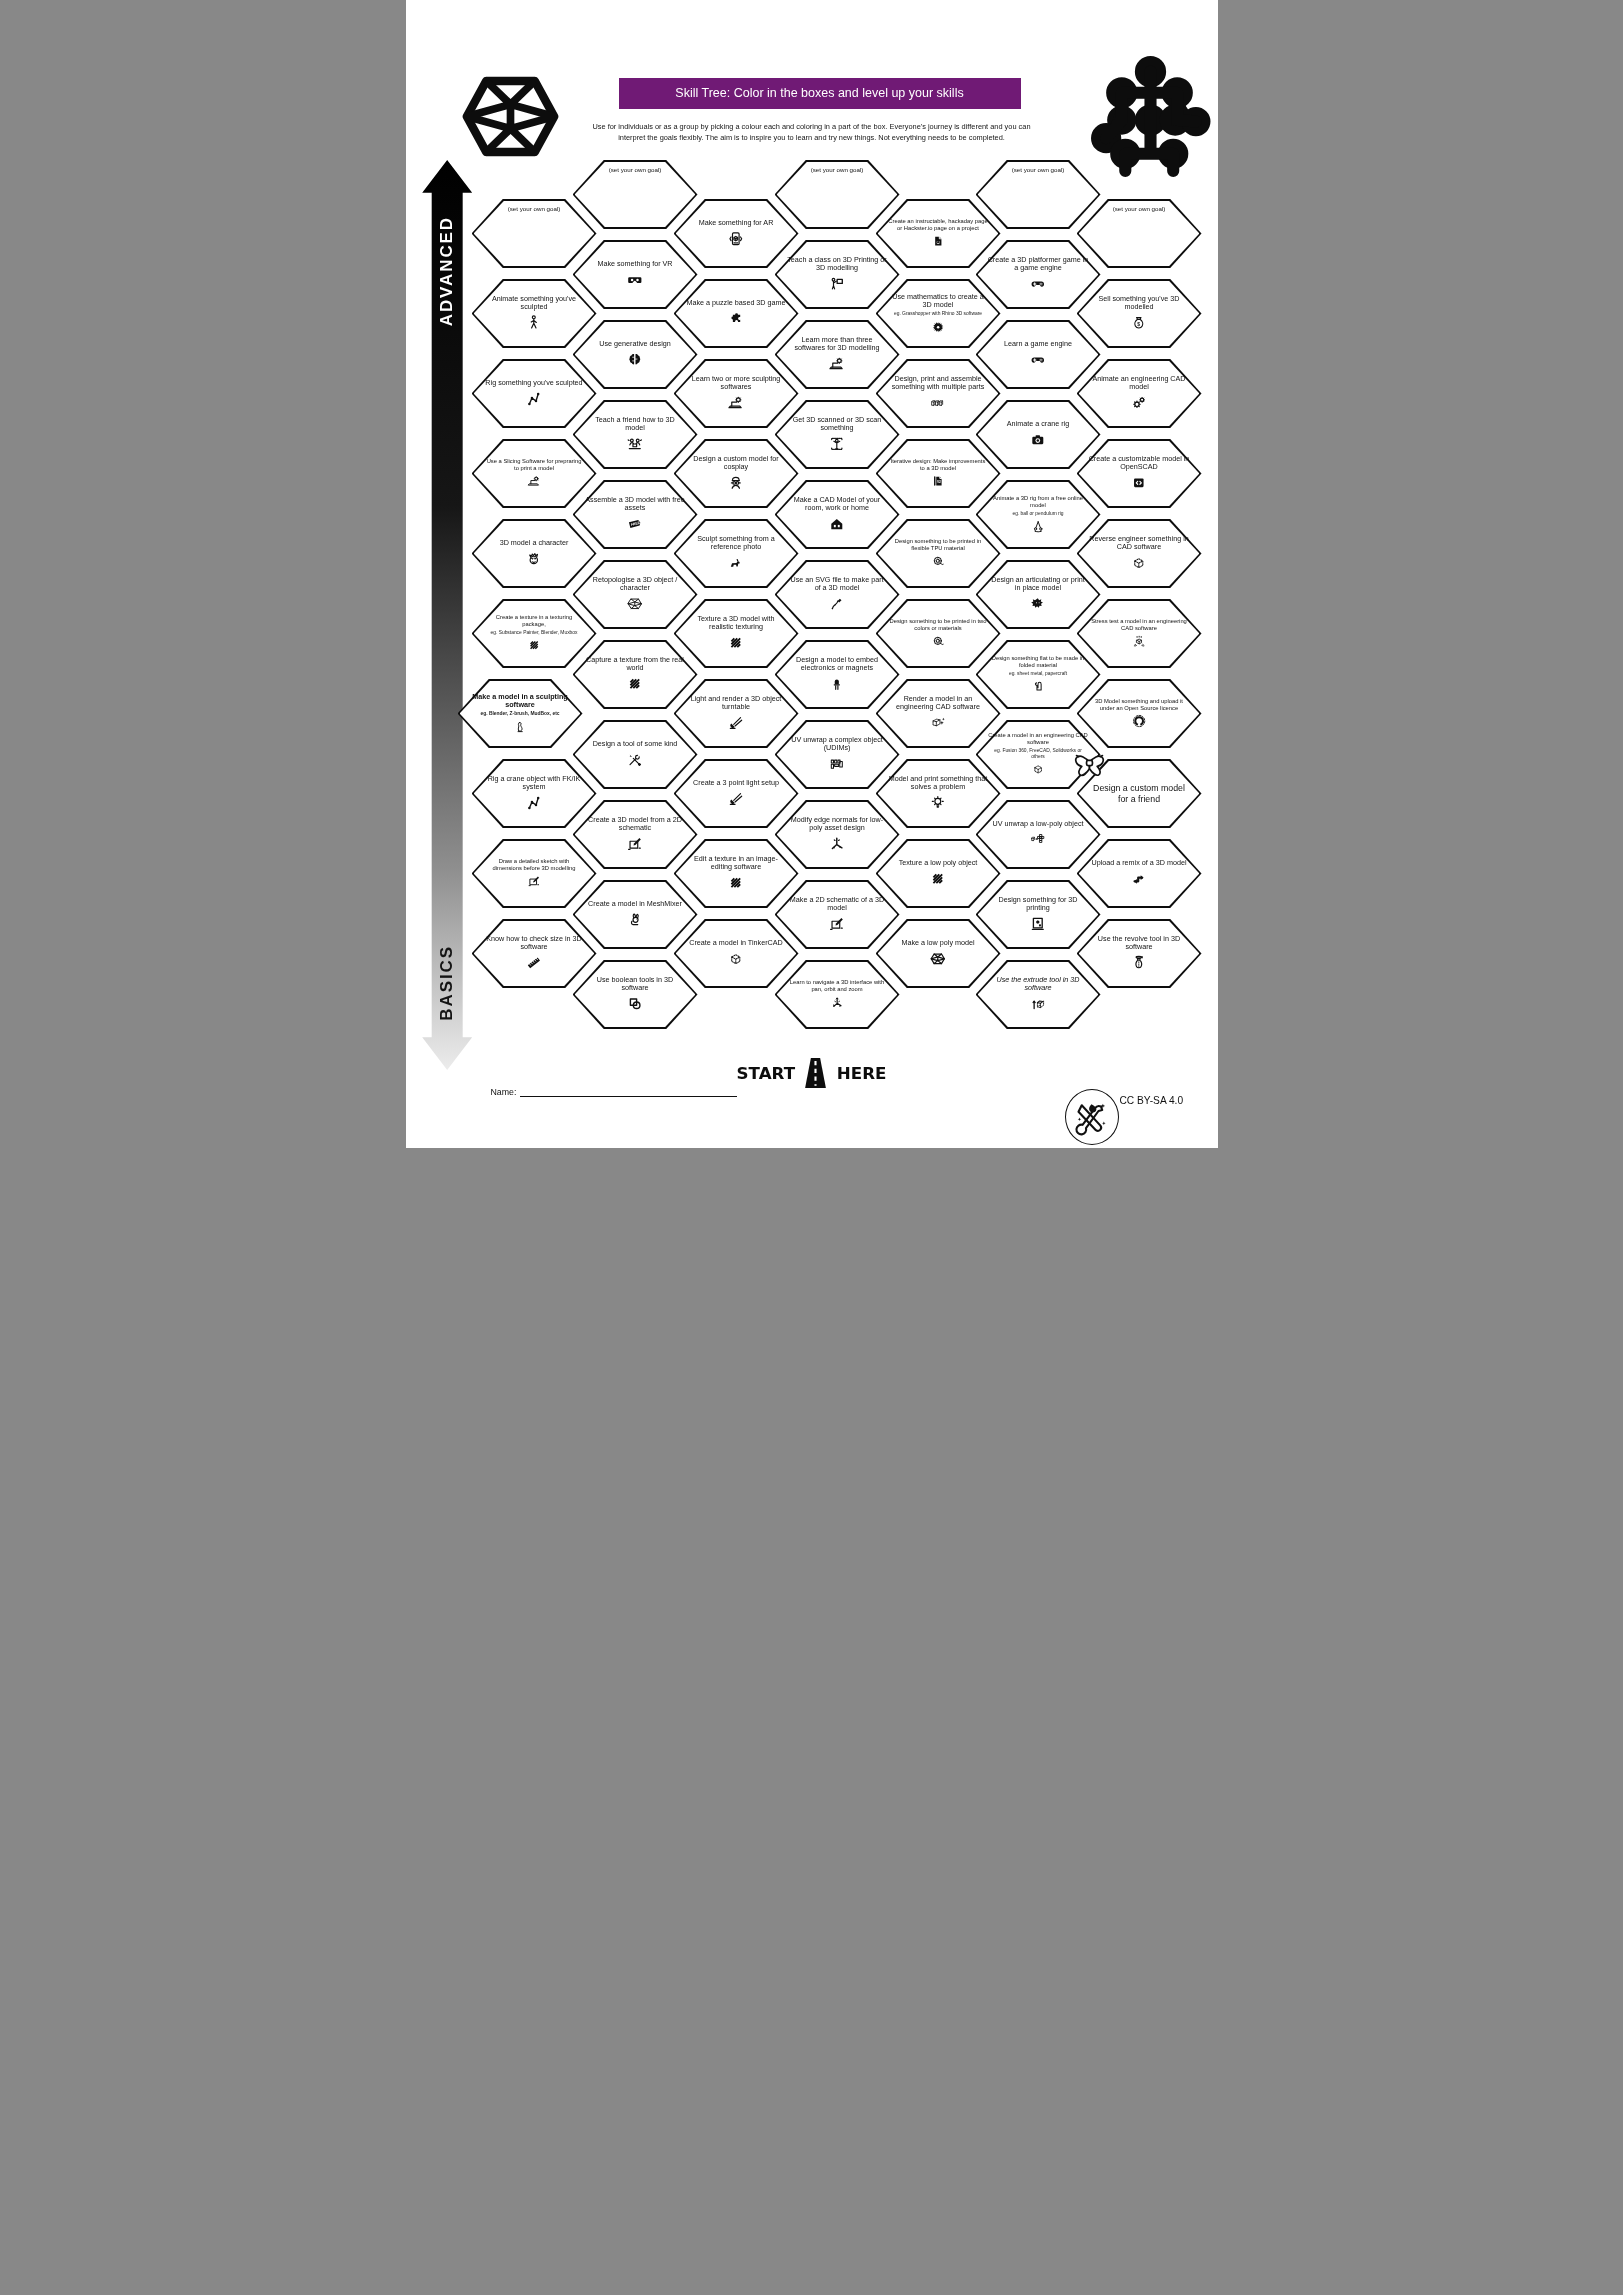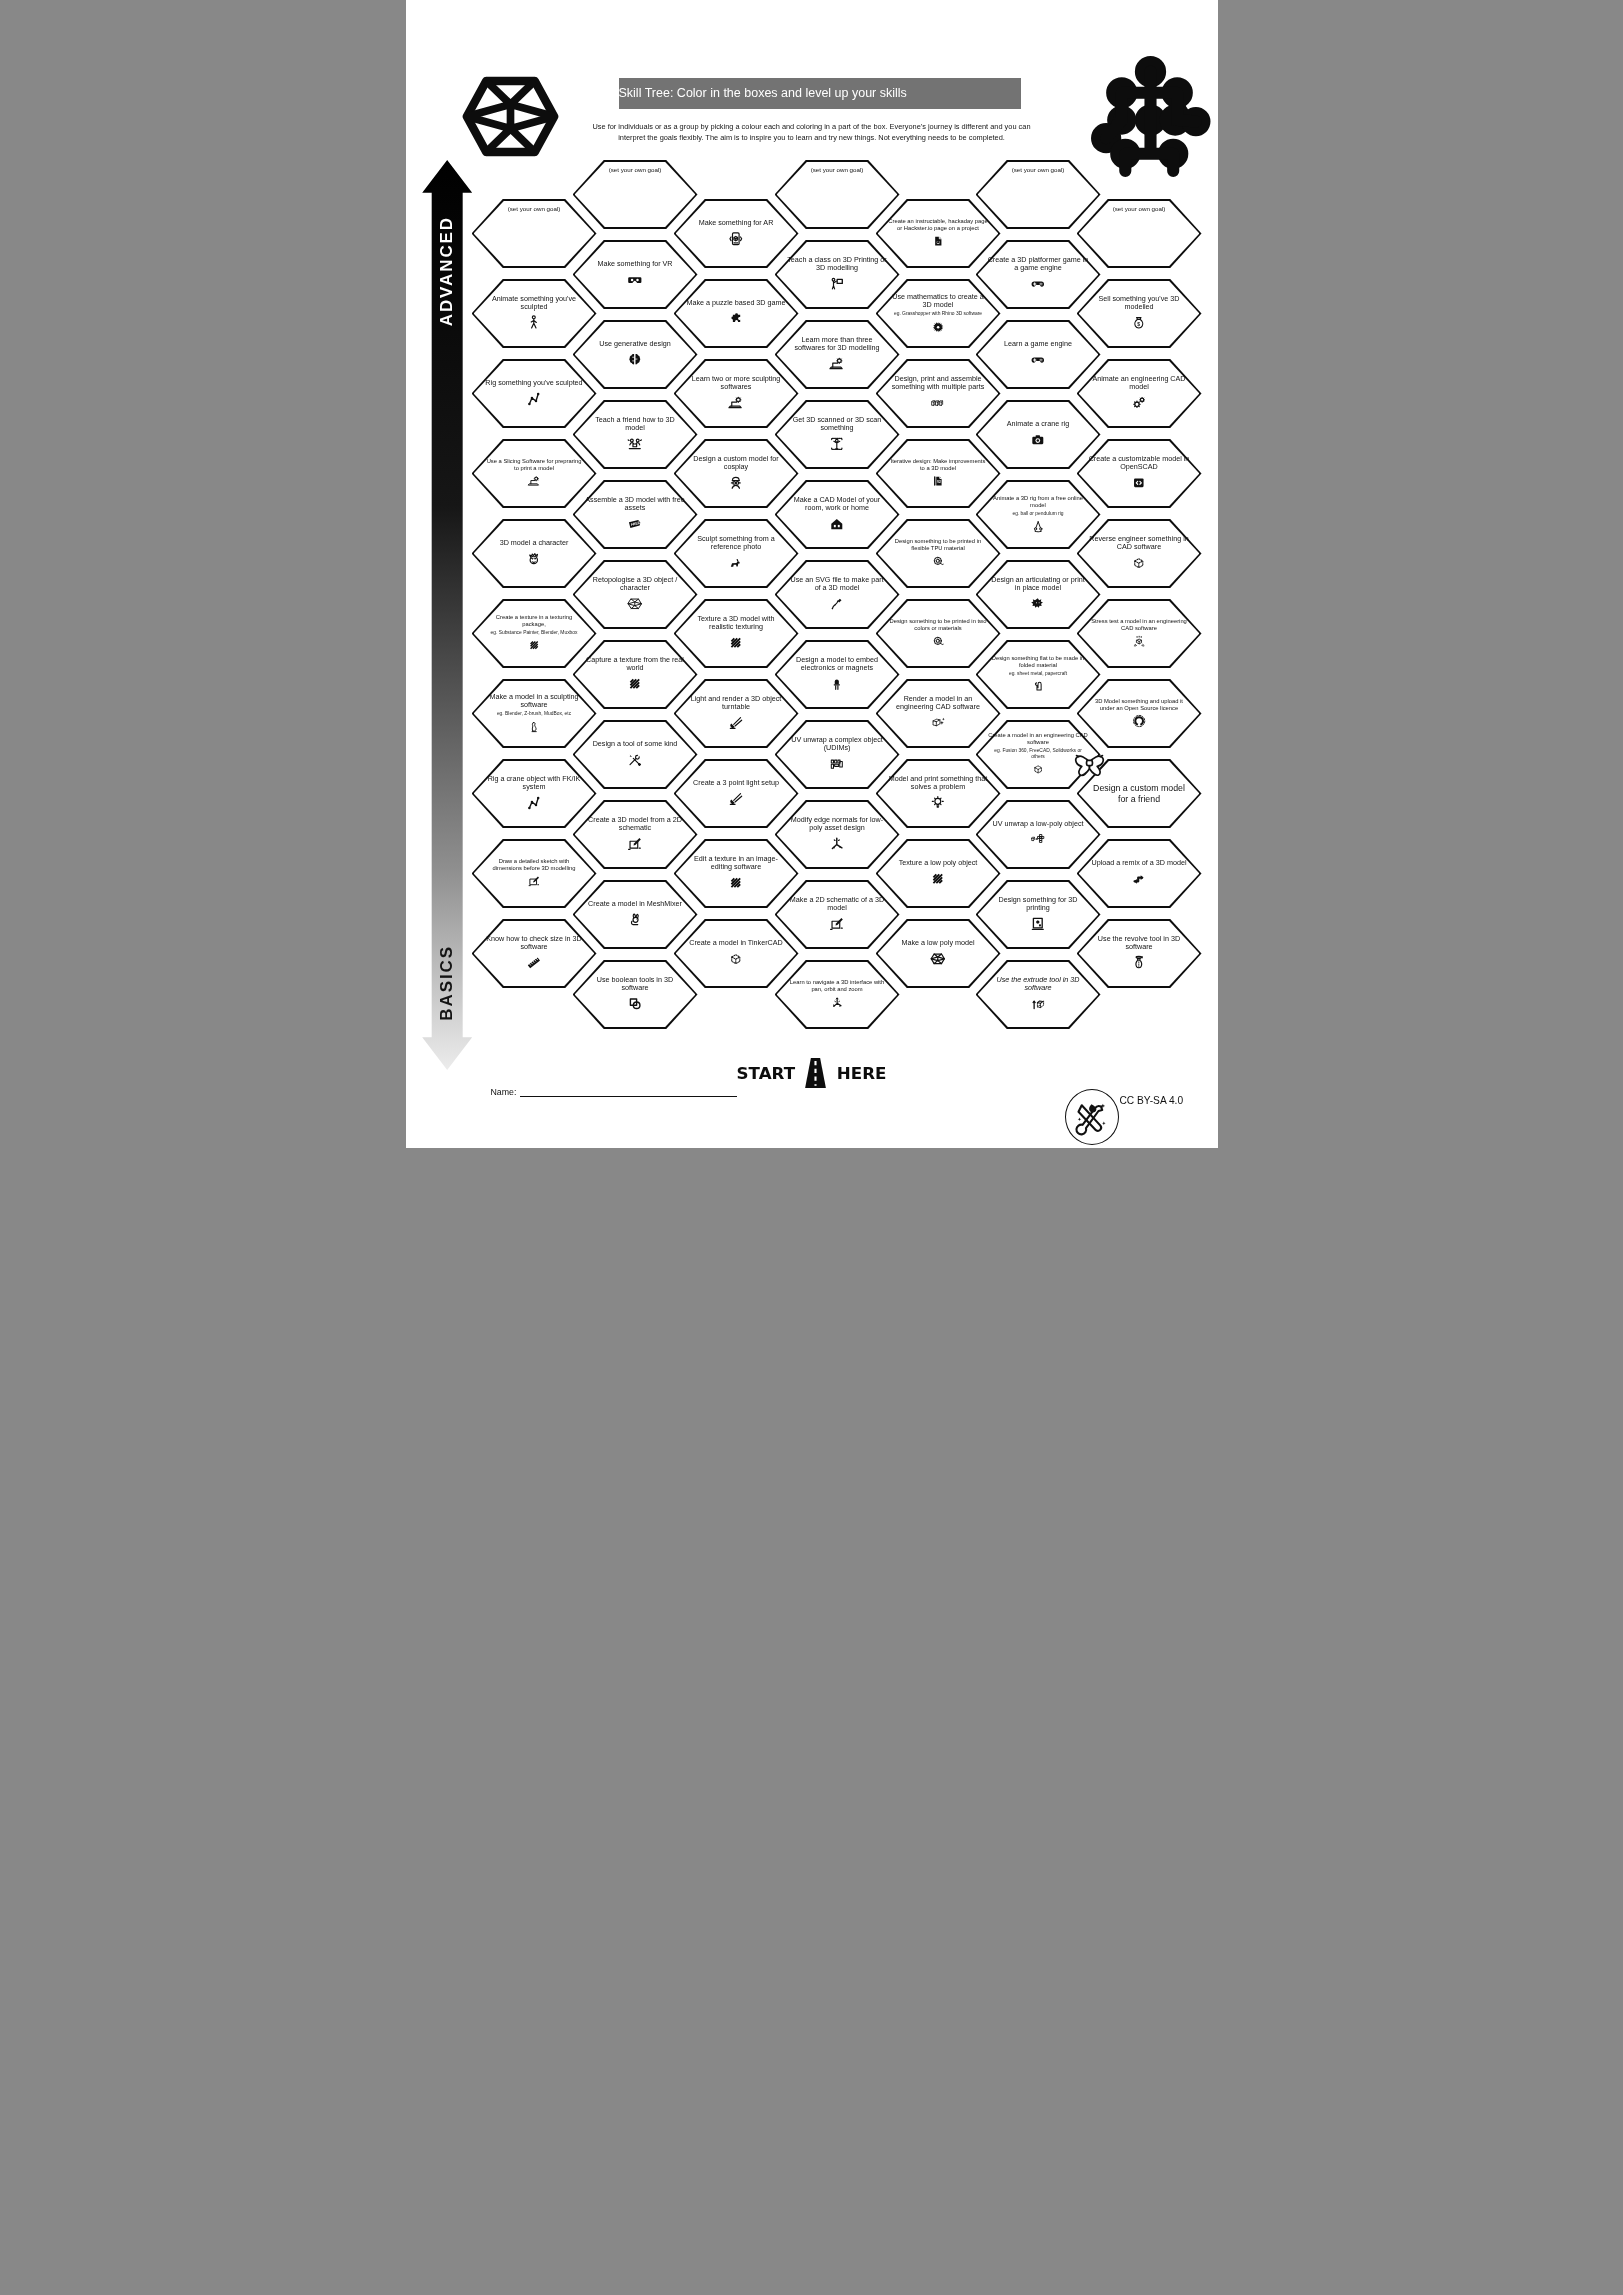--- a/index.html
+++ b/index.html
@@ -3,22 +3,22 @@
 <meta charset="utf-8">
 <style>
   html,body{margin:0;padding:0;background:#888;}
   .page{position:relative;width:812px;height:1148px;background:#fff;margin:0 auto;
         font-family:"Liberation Sans",sans-serif;color:#111;overflow:hidden;}
 
   
   .title{position:absolute;top:4.6px;left:0;width:100%;text-align:center;
          font-family:"DejaVu Sans",sans-serif;font-weight:700;font-size:48px;
          letter-spacing:-2.3px;line-height:1.05;color:#0d0d0d;}
-  .banner{position:absolute;left:213px;top:78px;width:402px;height:30.5px;background:#737373;
-          color:#fff;display:flex;align-items:center;font-size:12.5px;}
+  .banner{position:absolute;left:213px;top:78px;width:402px;height:30.5px;background:#701a75;
+          color:#fff;display:flex;align-items:center;justify-content:center;font-size:12.5px;}
   .desc{position:absolute;top:121px;left:0;width:100%;text-align:center;
         font-size:7.4px;line-height:1.5;color:#151515;}
   .logo-left{position:absolute;left:55px;top:68px;width:99px;height:97px;}
   .logo-right{position:absolute;left:684px;top:55px;width:121px;height:124px;}
   .logo-left svg,.logo-right svg{width:100%;height:100%;}
 
   
   .axis{position:absolute;left:16.7px;top:160px;width:50px;height:910px;
         background:linear-gradient(180deg,#000 0%,#161616 38%,#8f8f8f 78%,#ececec 100%);
         clip-path:polygon(50% 0,100% 3.6%,81% 3.6%,81% 96.4%,100% 96.4%,50% 100%,0 96.4%,19% 96.4%,19% 3.6%,0 3.6%);}
@@ -174,21 +174,21 @@
         <div class="hex-content">
           <div class="hex-title">Create a texture in a texturing package,</div>
           <div class="hex-sub">eg. Substance Painter, Blender, Muxbox</div>
           <div class="hex-icon"><svg viewBox="0 0 24 24" fill="none" stroke="#111" stroke-width="1.6" stroke-linecap="round" stroke-linejoin="round">
               <g stroke-width="2.5" stroke-linecap="butt">
                 <path d="M6 10 10 6M6 14 14 6M6 18 18 6M10 18l8-8M14 18l4-4"></path>
               </g>
             </svg></div>
         </div>
       </div>
-      <div class="hex has-sub" style="left: 66px; top: 679px;">
+      <div class="hex has-sub" style="left: 52px; top: 679px; font-weight: bold;">
         <div class="hex-bg"></div>
         <div class="hex-fill"></div>
         <div class="hex-content">
           <div class="hex-title">Make a model in a sculpting software</div>
           <div class="hex-sub">eg. Blender, Z-brush, MudBox, etc</div>
           <div class="hex-icon"><svg viewBox="0 0 24 24" fill="none" stroke="#111" stroke-width="1.6" stroke-linecap="round" stroke-linejoin="round">
               <path d="M10.5 4.5c1.8-.8 3.3.2 3 2-.2 1.1-.8 1.7-.5 2.7.9 2.6 2.5 4 2.2 6.3-.2 1.4-1.2 2.5-2.7 3h-3c-.8-2.3-.8-4.6 0-6.8.5-1.4.2-2.4-.3-3.7-.5-1.4.1-2.9 1.3-3.5z"></path>
               <path d="M8.5 19.5h7"></path>
             </svg></div>
         </div>

